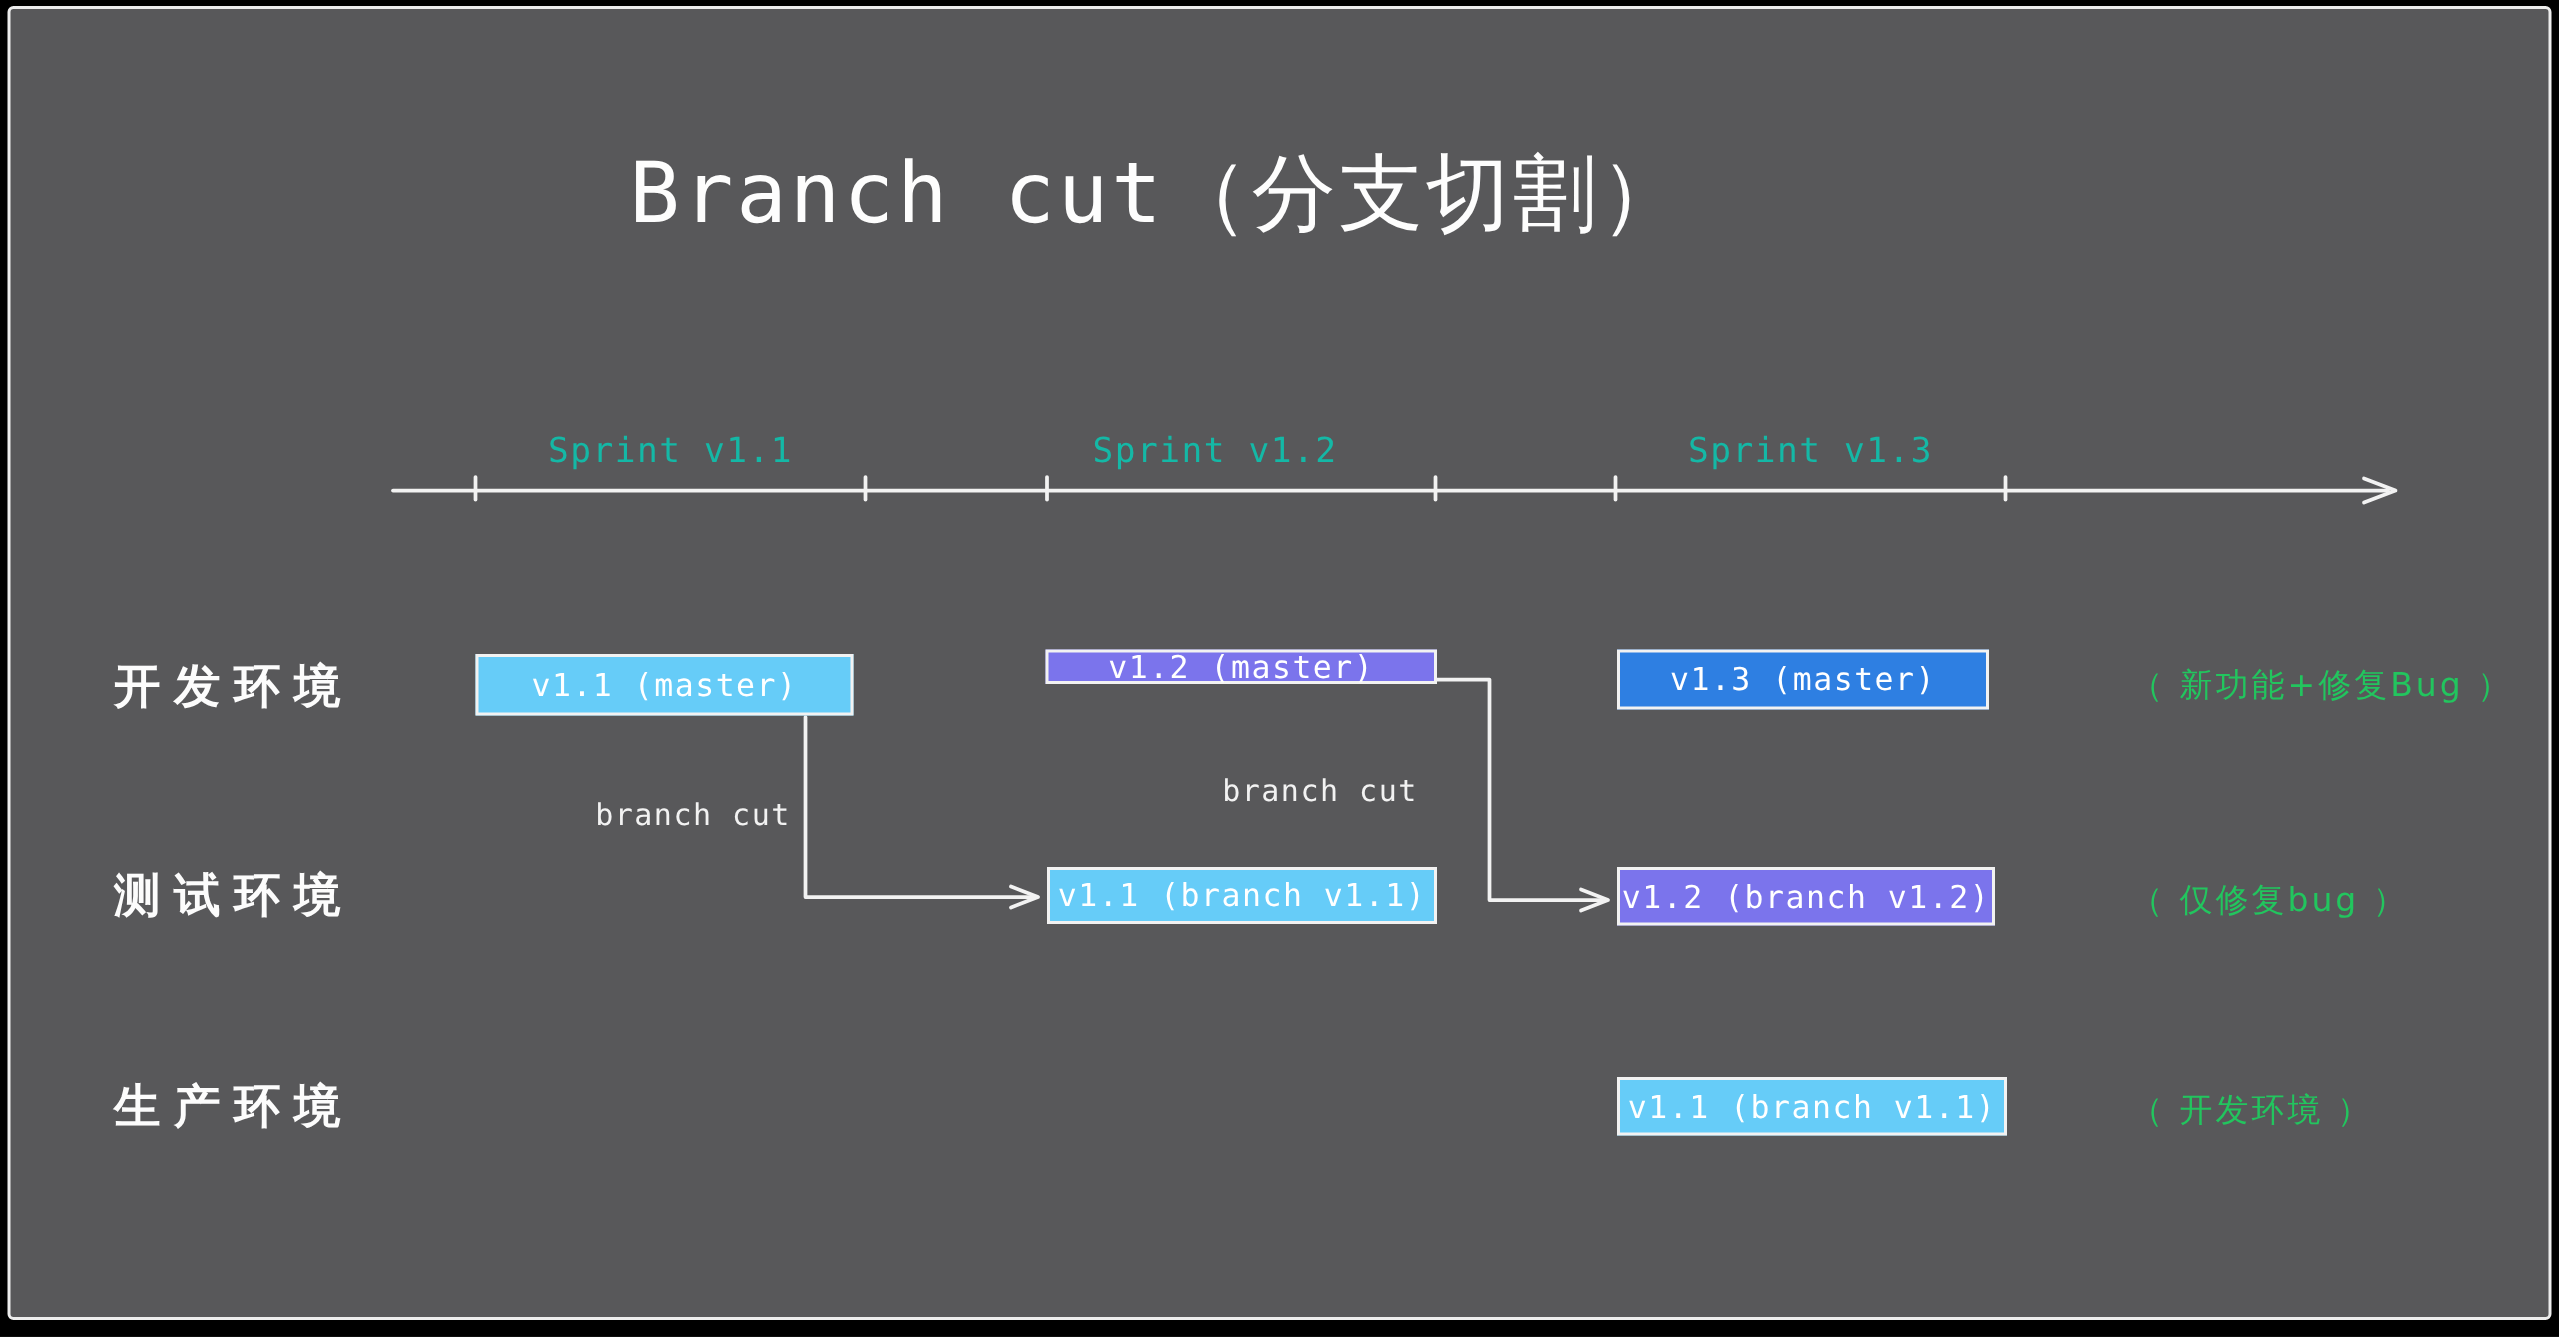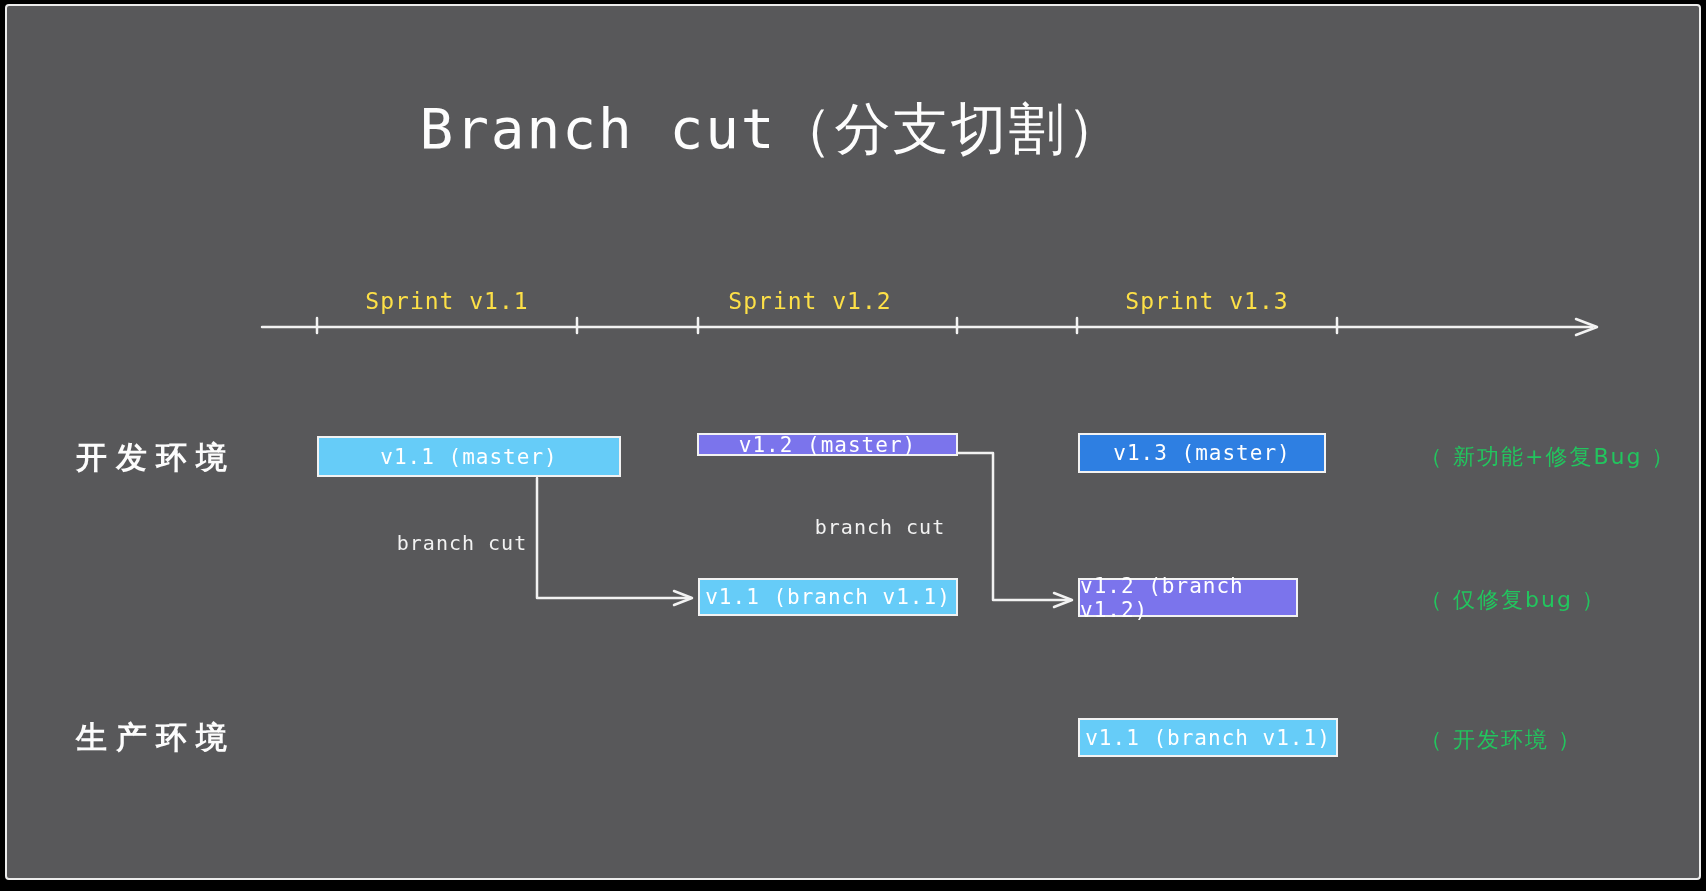--- a/index.html
+++ b/index.html
@@ -3,21 +3,21 @@
 <meta charset="utf-8">
 <style>
   html,body{margin:0;padding:0;background:#000;width:1706px;height:891px;overflow:hidden;}
   .stage{position:relative;width:1706px;height:891px;background:#000;
          font-family:"DejaVu Sans Mono","Liberation Mono",monospace;color:#f5f5f5;}
   .board{position:absolute;left:5px;top:4px;width:1692px;height:872px;
          background:#58585a;border:2px solid #ededed;border-radius:4px;}
   .abs{position:absolute;}
   .center{transform:translate(-50%,-50%);white-space:nowrap;}
   .title{left:772px;top:130px;font-size:56px;letter-spacing:2px;color:#fdfdfd;}
-  .sprint{font-size:23px;letter-spacing:1px;color:#fde047;}
+  .sprint{font-size:23px;letter-spacing:1px;color:#14b8a6;}
   .rowlabel{font-size:31px;font-weight:bold;letter-spacing:9px;color:#fcfcfc;
             font-family:Liberation Mono, monospace;}
   .vbox{position:absolute;box-sizing:border-box;border:2px solid #f2f2f2;
         display:flex;align-items:center;justify-content:center;
         font-size:21px;letter-spacing:1px;color:#ffffff;}
   .anno{font-size:22px;letter-spacing:2px;color:#22c55e;
         font-family:"DejaVu Sans","Liberation Sans",sans-serif;}
   .cutlabel{font-size:20px;letter-spacing:1px;color:#f2f2f2;}
   svg{position:absolute;left:0;top:0;}
 </style>
@@ -52,35 +52,36 @@
     </g>
   </svg>
 
   <div class="abs center title">Branch cut（分支切割）</div>
 
   <div class="abs center sprint" style="left:447px;top:301px">Sprint v1.1</div>
   <div class="abs center sprint" style="left:810px;top:301px">Sprint v1.2</div>
   <div class="abs center sprint" style="left:1207px;top:301px">Sprint v1.3</div>
 
   <div class="abs center rowlabel" style="left:156px;top:458px">开发环境</div>
+  <div class="abs center rowlabel" style="left:156px;top:597px">测试环境</div>
   <div class="abs center rowlabel" style="left:156px;top:738px">生产环境</div>
 
-  <div class="vbox" style="left: 317px; top: 436px; width: 304px; height: 41px; background: rgb(102, 204, 248);">
+  <div class="vbox" style="left: 317px; top: 436px; width: 252px; height: 41px; background: rgb(102, 204, 248);">
     <span>v1.1 (master)</span>
   </div>
   <div class="vbox" style="left: 697px; top: 433px; width: 261px; height: 23px; background: rgb(123, 116, 236);">
     <span>v1.2 (master)</span>
   </div>
   <div class="vbox" style="left: 1078px; top: 433px; width: 248px; height: 40px; background: rgb(46, 127, 226);">
     <span>v1.3 (master)</span>
   </div>
   <div class="vbox" style="left: 698px; top: 578px; width: 260px; height: 38px; background: rgb(102, 204, 248);">
     <span>v1.1 (branch v1.1)</span>
   </div>
-  <div class="vbox" style="left: 1078px; top: 578px; width: 220px; height: 39px; background: rgb(123, 116, 236);">
+  <div class="vbox" style="left: 1078px; top: 578px; width: 252px; height: 39px; background: rgb(123, 116, 236);">
     <span>v1.2 (branch v1.2)</span>
   </div>
   <div class="vbox" style="left: 1078px; top: 718px; width: 260px; height: 39px; background: rgb(102, 204, 248);">
     <span>v1.1 (branch v1.1)</span>
   </div>
 
   <div class="abs center cutlabel" style="left:462px;top:543px">branch cut</div>
   <div class="abs center cutlabel" style="left:880px;top:527px">branch cut</div>
 
   <div class="abs anno" style="left:1420px;top:442px">（ 新功能+修复Bug ）</div>

